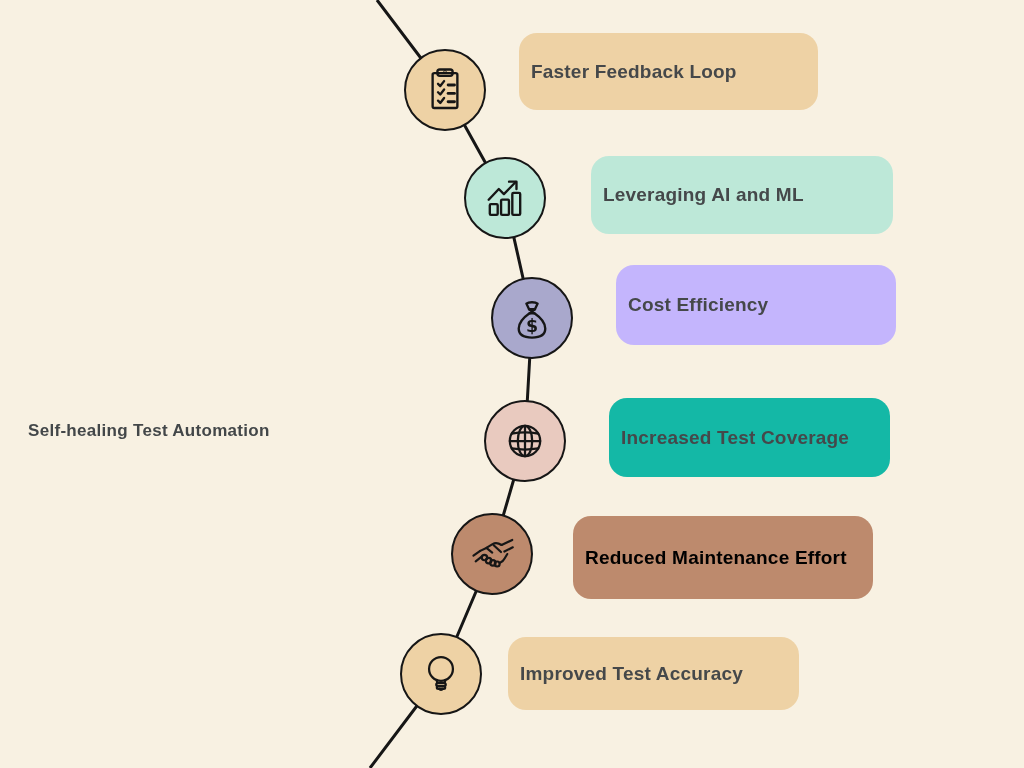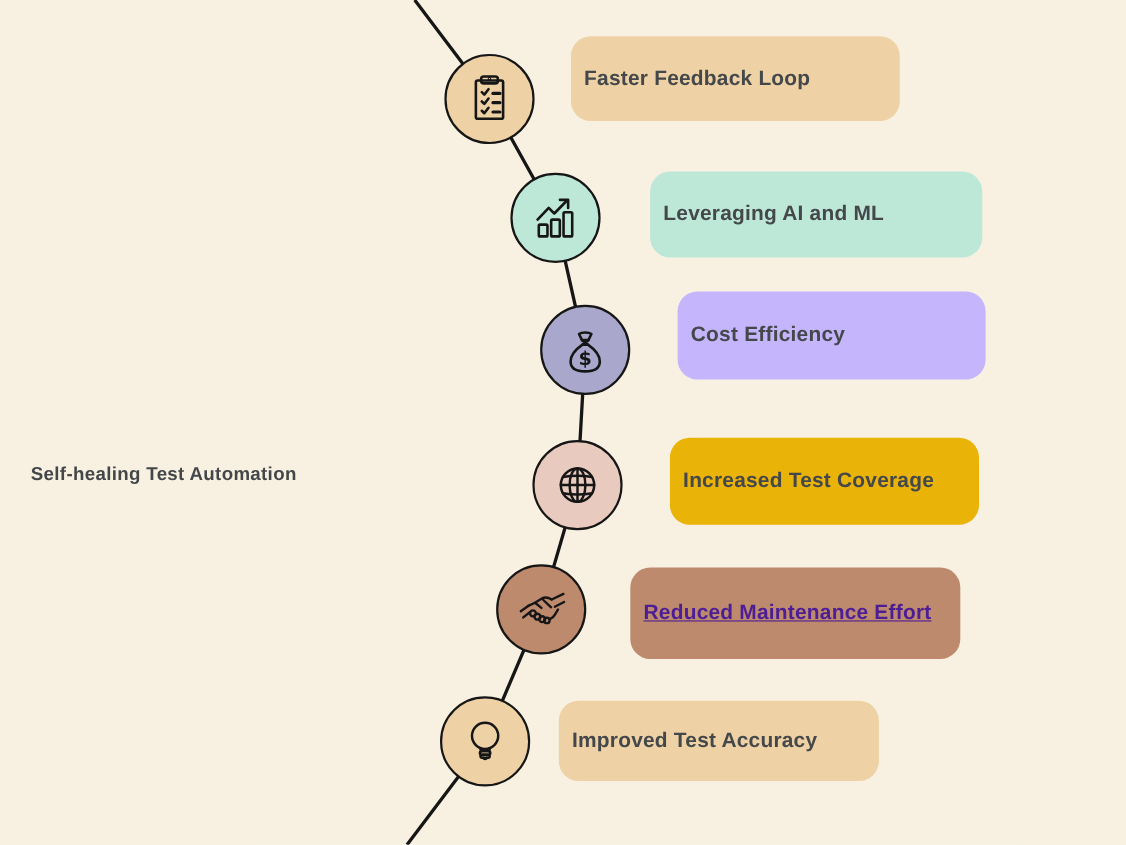--- a/index.html
+++ b/index.html
@@ -132,21 +132,21 @@
     <svg viewBox="0 0 48 48" fill="none" stroke-width="2" stroke-linecap="round" stroke-linejoin="round" stroke="#161616">
       <circle cx="24" cy="24" r="13.5"></circle>
       <ellipse cx="24" cy="24" rx="6.4" ry="13.5"></ellipse>
       <line x1="24" y1="10.5" x2="24" y2="37.5"></line>
       <line x1="10.5" y1="24" x2="37.5" y2="24"></line>
       <path d="M12.2 17.4 Q24 15.4 35.8 17.4"></path>
       <path d="M12.2 30.6 Q24 32.6 35.8 30.6"></path>
     </svg>
   </div>
 
-  <div class="label-box box-4" style="background: #eab308;">
+  <div class="label-box box-4" style="background: #14b8a6;">
     <span style="color: rgb(69, 72, 74);">Increased Test Coverage</span>
   </div>
 
   <div class="node node-5" style="background: rgb(189, 138, 109);">
     <svg viewBox="0 0 48 48" fill="none" stroke-width="1.9" stroke-linecap="round" stroke-linejoin="round" stroke="#161616">
       <path d="M42 11.5 L32.5 16"></path>
       <path d="M42.5 18 L35 21.8"></path>
       <path d="M32.5 16 Q28 13.2 24.5 15.2 L19 18.6 L13.5 21.2"></path>
       <path d="M7.5 25.5 L13.5 21.2"></path>
       <path d="M9.5 30.5 L14.8 26.3"></path>
@@ -154,21 +154,21 @@
       <circle cx="21" cy="29.9" r="2.4"></circle>
       <circle cx="24.8" cy="31.9" r="2.4"></circle>
       <circle cx="28.6" cy="32.9" r="2.2"></circle>
       <path d="M30.8 32 Q33.8 30.8 35.2 28 L37.6 24"></path>
       <path d="M25.5 16.2 L32 22.3"></path>
       <path d="M19 18.6 L24.2 22.8"></path>
     </svg>
   </div>
 
   <div class="label-box box-5" style="background: rgb(189, 138, 109);">
-    <span style="color: #4c1d95; text-decoration: underline;">Reduced Maintenance Effort</span>
+    <span style="color: #000000;">Reduced Maintenance Effort</span>
   </div>
 
   <div class="node node-6" style="background: rgb(238, 210, 165);">
     <svg viewBox="0 0 48 48" fill="none" stroke-width="2" stroke-linecap="round" stroke-linejoin="round" stroke="#161616">
       <circle cx="24" cy="19.5" r="10.6"></circle>
       <path d="M20.2 29.5 L20.7 32 M27.8 29.5 L27.3 32"></path>
       <rect x="19.8" y="32" width="8.4" height="2.7" rx="1.35"></rect>
       <rect x="20.3" y="34.7" width="7.4" height="2.5" rx="1.25"></rect>
       <path d="M22.5 37.2 a1.6 1.5 0 0 0 3 0"></path>
     </svg>

